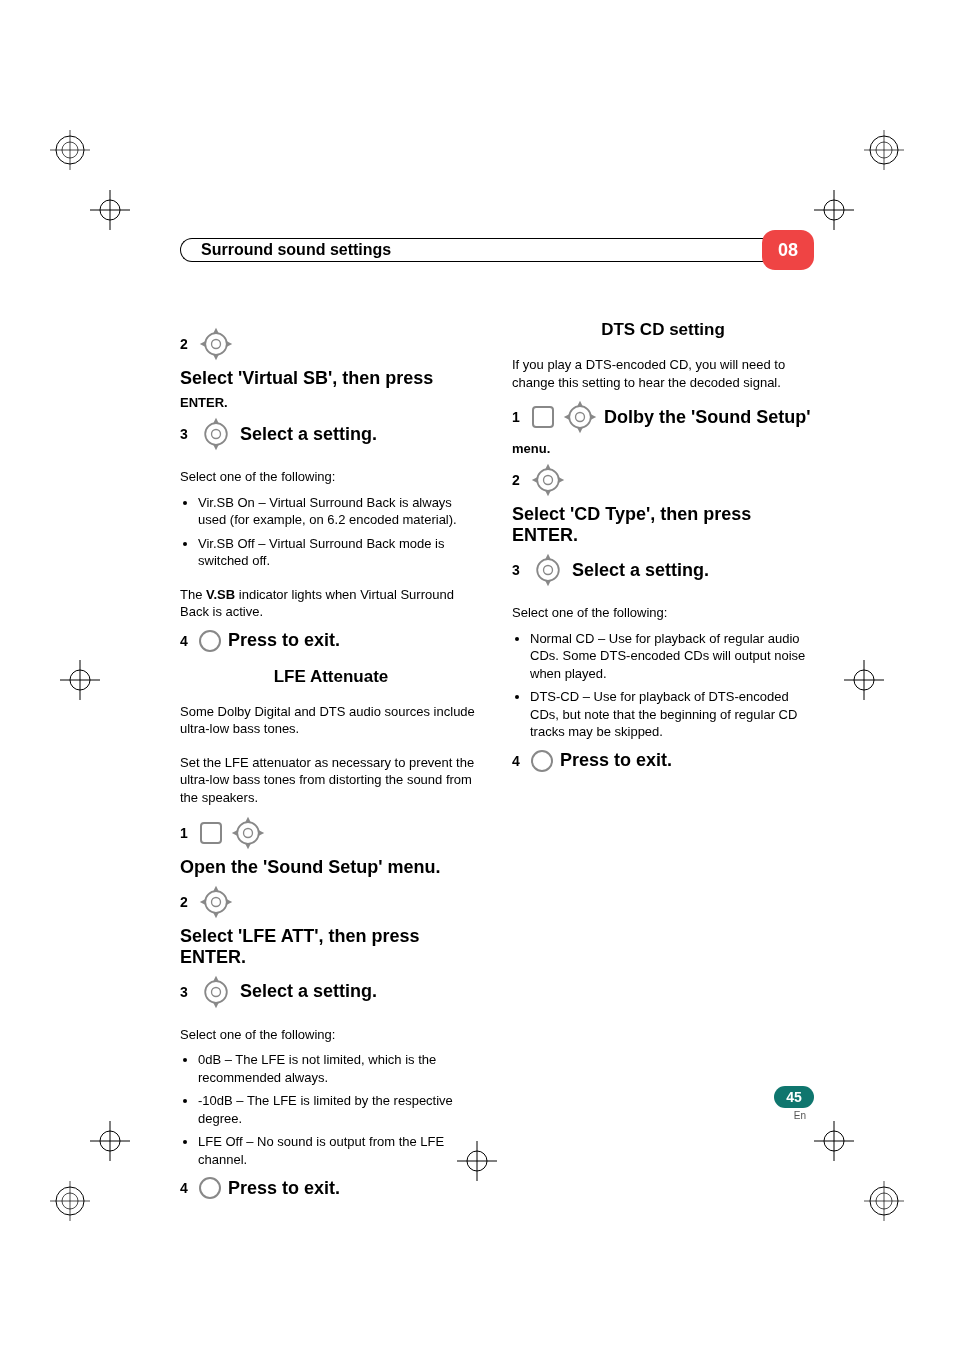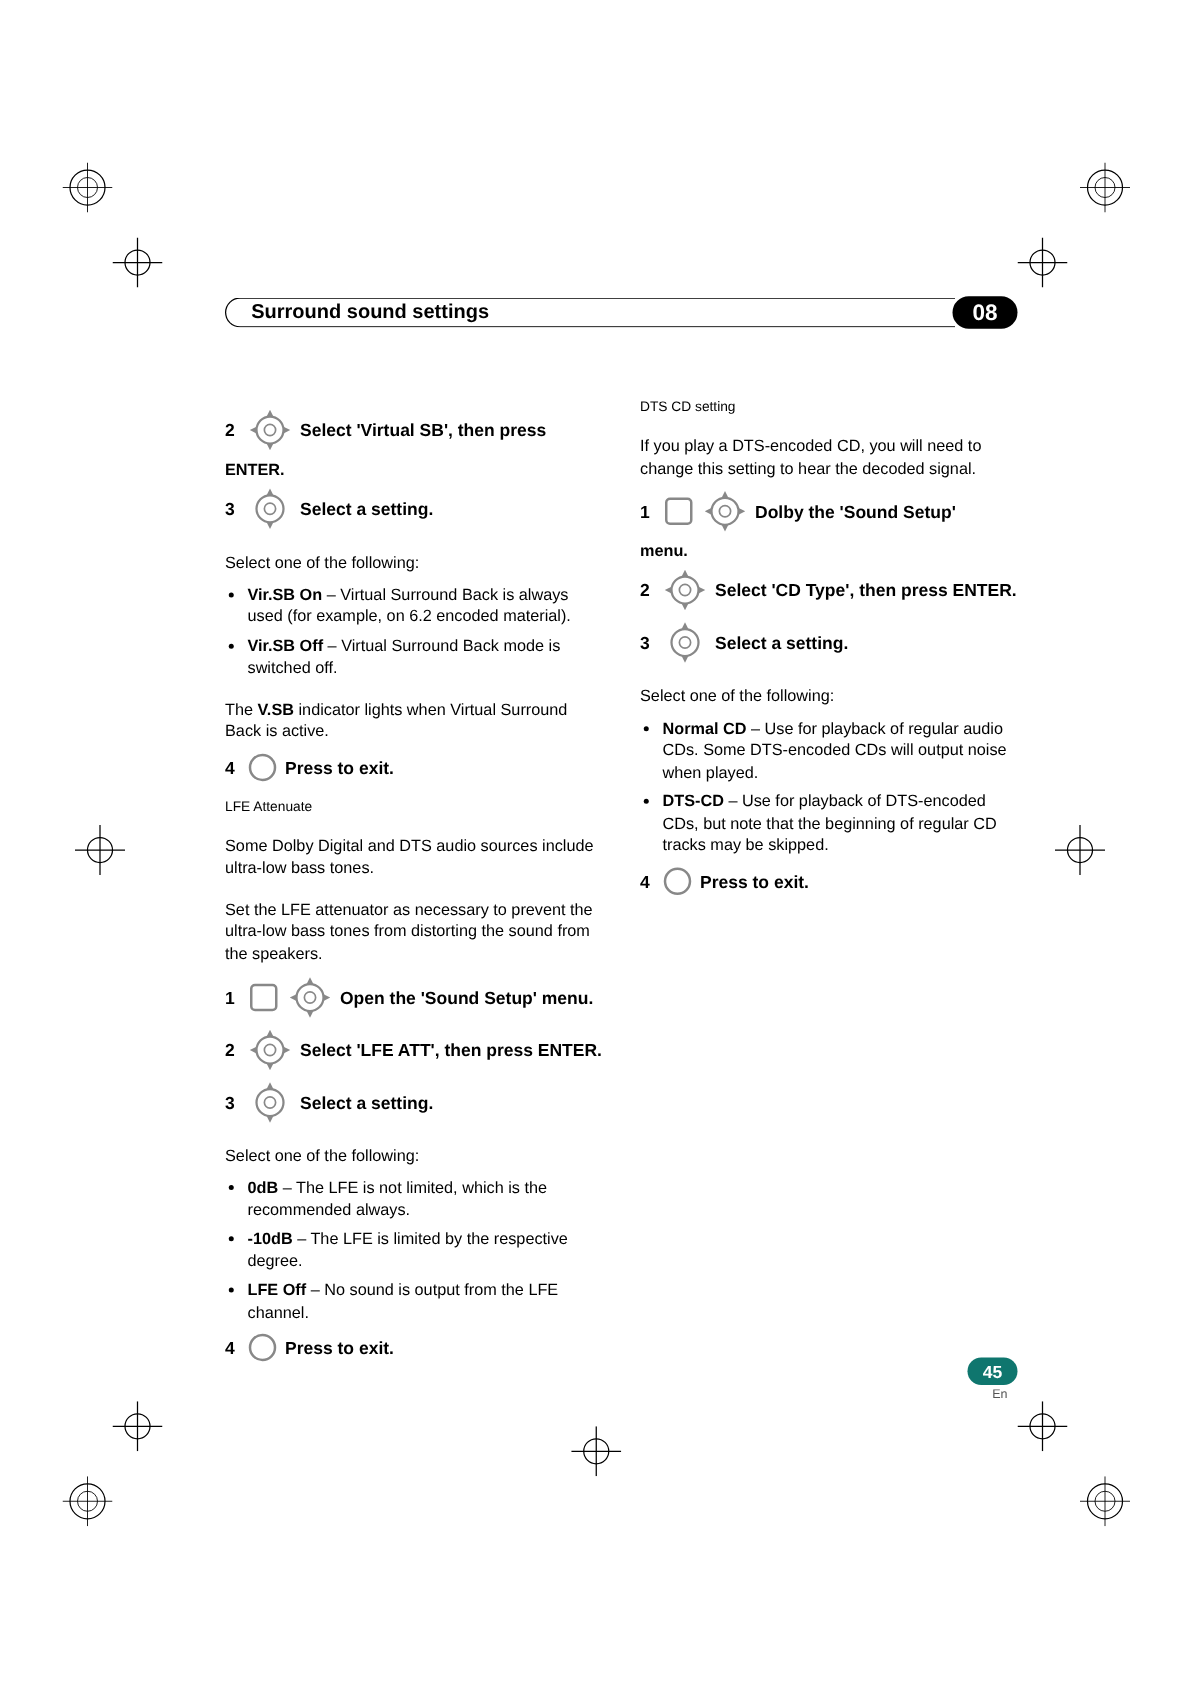--- a/index.html
+++ b/index.html
@@ -55,26 +55,26 @@
     align-items: center;
     padding-left: 20px;
     font-weight: bold;
     font-size: 16px;
     box-sizing: border-box;
     border-right: none;
     border-top-right-radius: 0;
     border-bottom-right-radius: 0;
   }
   .chapter-badge {
-    background: #000000;
+    background: #ef4444;
     color: #fff;
     font-weight: bold;
     font-size: 18px;
     width: 52px;
-    height: 26px;
+    height: 40px;
     border-radius: 13px;
     display: flex;
     align-items: center;
     justify-content: center;
     margin-left: -2px;
   }
 
   .content {
     position: absolute;
     top: 320px;
@@ -92,47 +92,48 @@
     align-items: center;
     gap: 6px;
     margin: 6px 0 2px 0;
     flex-wrap: wrap;
   }
   .step .num {
     font-weight: bold;
     font-size: 14px;
     width: 12px;
   }
-  .step .txt { font-weight: bold; font-size: 14px; }
+  .step .txt { font-weight: bold; font-size: 18px; }
   .step .tail { font-weight: bold; font-size: 13px; width:100%; margin-left:0; }
 
   .icon {
     display: inline-flex;
     align-items: center;
     justify-content: center;
   }
   .icon-dpad svg { width: 36px; height: 36px; }
   .icon-square svg { width: 26px; height: 26px; }
   .icon-circle svg { width: 24px; height: 24px; }
 
   .subhead {
-    font-weight: normal;
-    font-size: 11px;
+    font-weight: bold;
+    font-size: 17px;
     margin: 14px 0 4px 0;
+    text-align: center;
   }
 
   ul.opts {
     margin: 2px 0 8px 18px;
     padding: 0;
   }
   ul.opts li {
     margin: 2px 0 6px 0;
     line-height: 1.35;
   }
-  ul.opts li .k { font-weight: bold; }
+  ul.opts li .k { font-weight: normal; }
 
   .page-footer {
     position: absolute;
     right: 140px;
     bottom: 230px;
     width: 60px;
     text-align: right;
   }
   .footer-badge {
     background: #0f766e;

